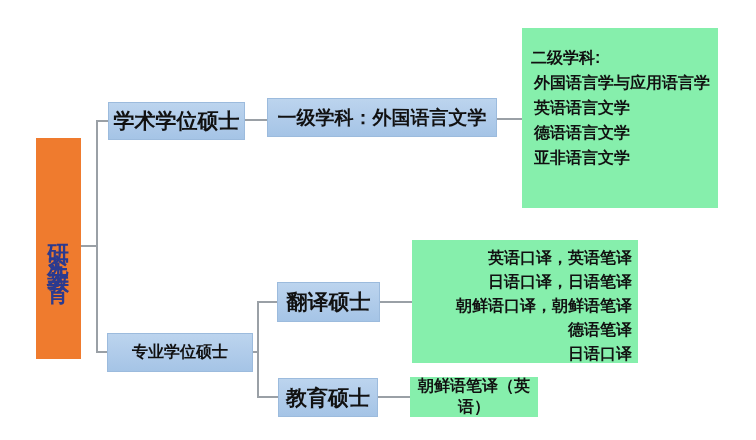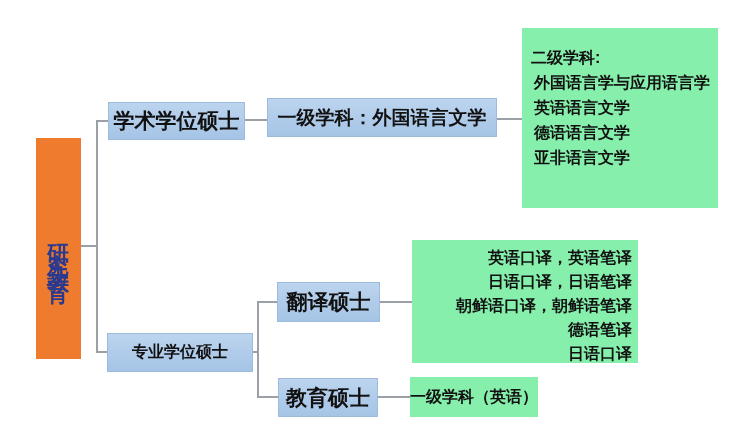--- a/index.html
+++ b/index.html
@@ -115,16 +115,16 @@
     <div class="line">日语口译，日语笔译</div>
     <div class="line">朝鲜语口译，朝鲜语笔译</div>
     <div class="line">德语笔译</div>
     <div class="line">日语口译</div>
   </div>
 
   <div class="node blue b-education">
     <span>教育硕士</span>
   </div>
   <div class="node yellow y-edu">
-    <span>一级学科（英语）</span>
+    <span>朝鲜语笔译（英语）</span>
   </div>
 
 </div>
 
 </body></html>

